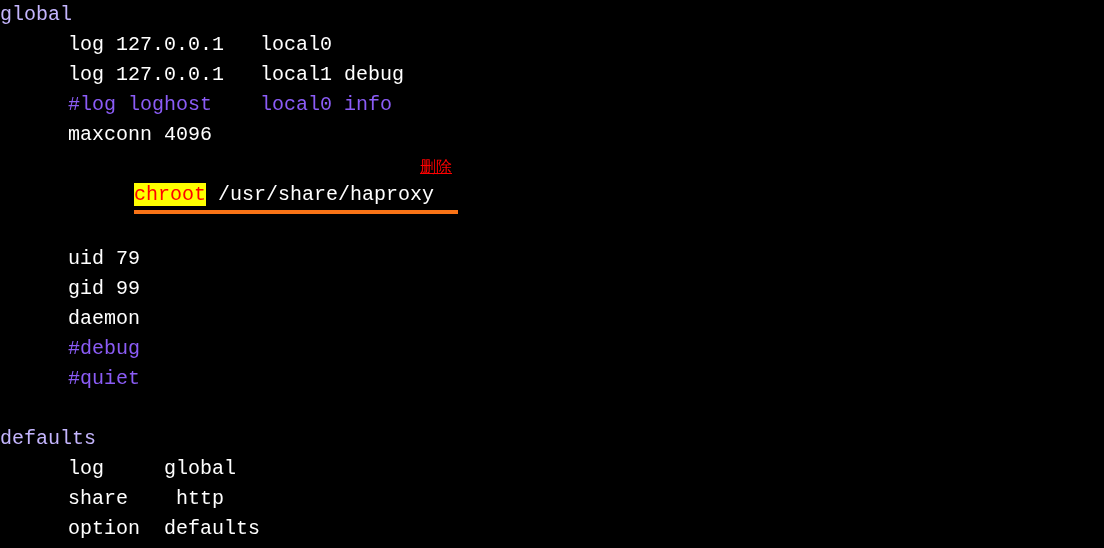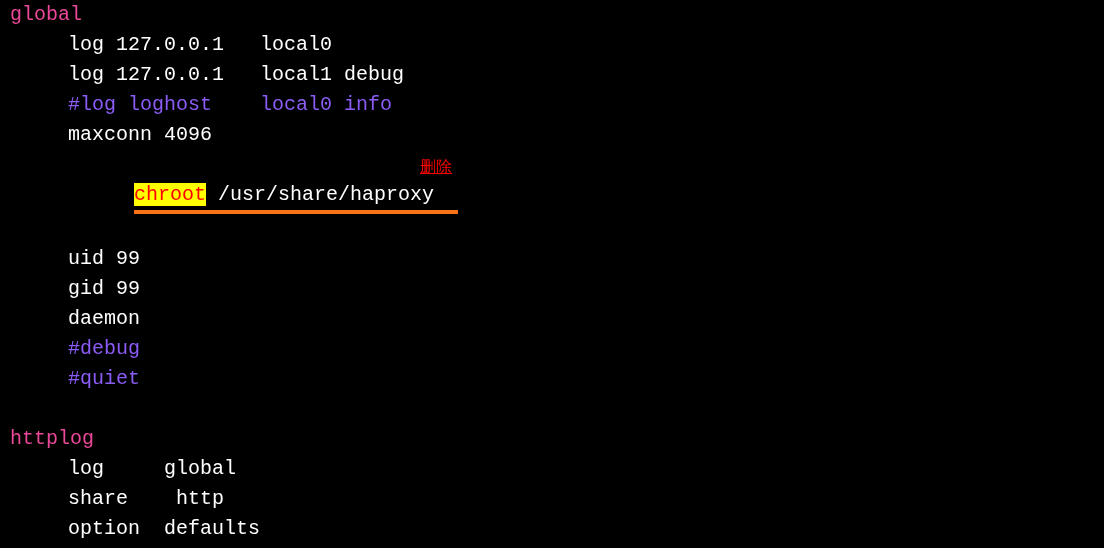--- a/index.html
+++ b/index.html
@@ -17,22 +17,21 @@
       width: 1104px;
       height: 548px;
       overflow: hidden;
       position: relative;
     }
     .line {
       white-space: pre;
       position: relative;
     }
     .section {
-      color: #ec4899;
-      padding-left: 10px;
+      color: #c4b5fd;
     }
     .indent {
       color: #ffffff;
       padding-left: 68px;
     }
     .comment {
       color: #8b5cf6;
     }
     .highlight-yellow {
       background: #ffff00;
@@ -58,23 +57,23 @@
 
 <div class="line section">global</div>
 <div class="line indent">log 127.0.0.1   local0</div>
 <div class="line indent">log 127.0.0.1   local1 debug</div>
 <div class="line indent comment">#log loghost    local0 info</div>
 <div class="line indent">maxconn 4096</div>
 <div class="line chroot-container">
   <span class="underline-red"><span class="highlight-yellow">chroot</span><span> /usr/share/haproxy  </span></span>
   <span class="annotation" style="left: 420px; top: 5px; text-decoration: underline;">删除</span>
 </div>
-<div class="line indent">uid 99</div>
+<div class="line indent">uid 79</div>
 <div class="line indent">gid 99</div>
 <div class="line indent">daemon</div>
 <div class="line indent comment">#debug</div>
 <div class="line indent comment">#quiet</div>
 <div class="line">&nbsp;</div>
-<div class="line section">httplog</div>
+<div class="line section">defaults</div>
 <div class="line indent">log     global</div>
 <div class="line indent">share    http</div>
 <div class="line indent">option  defaults</div>
 <div class="line indent">option  dontlognull</div>
 
 </body></html>

